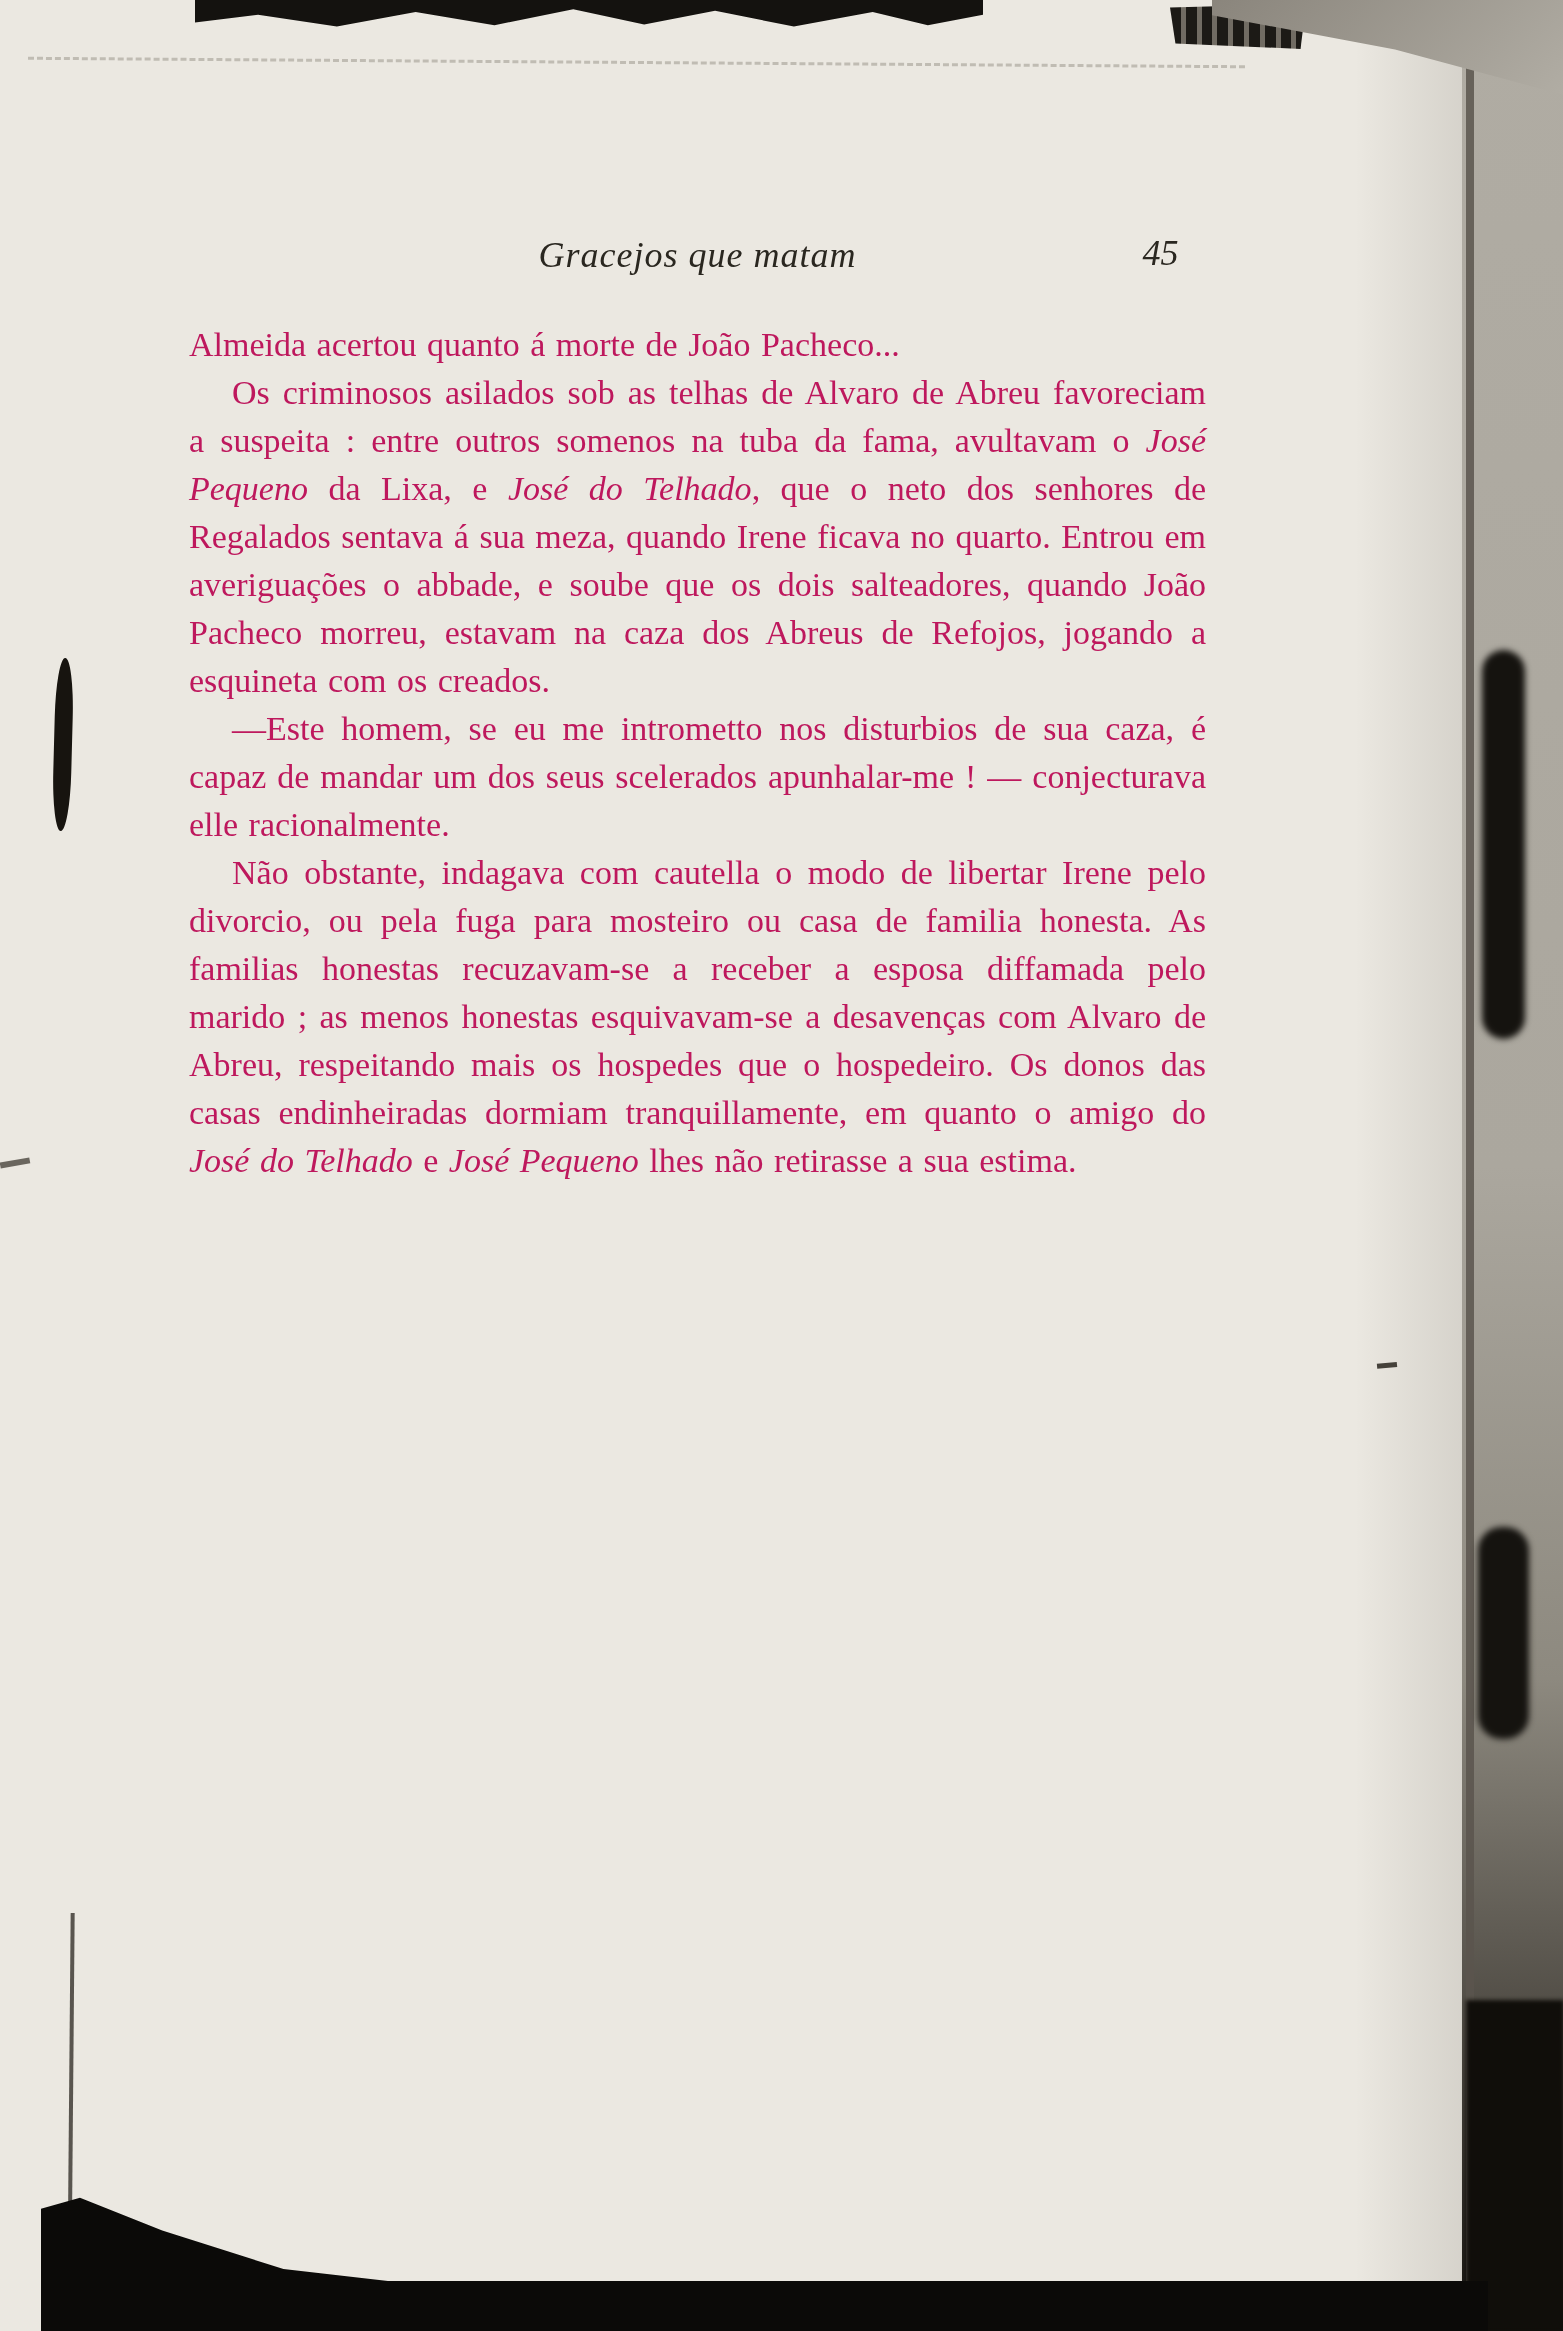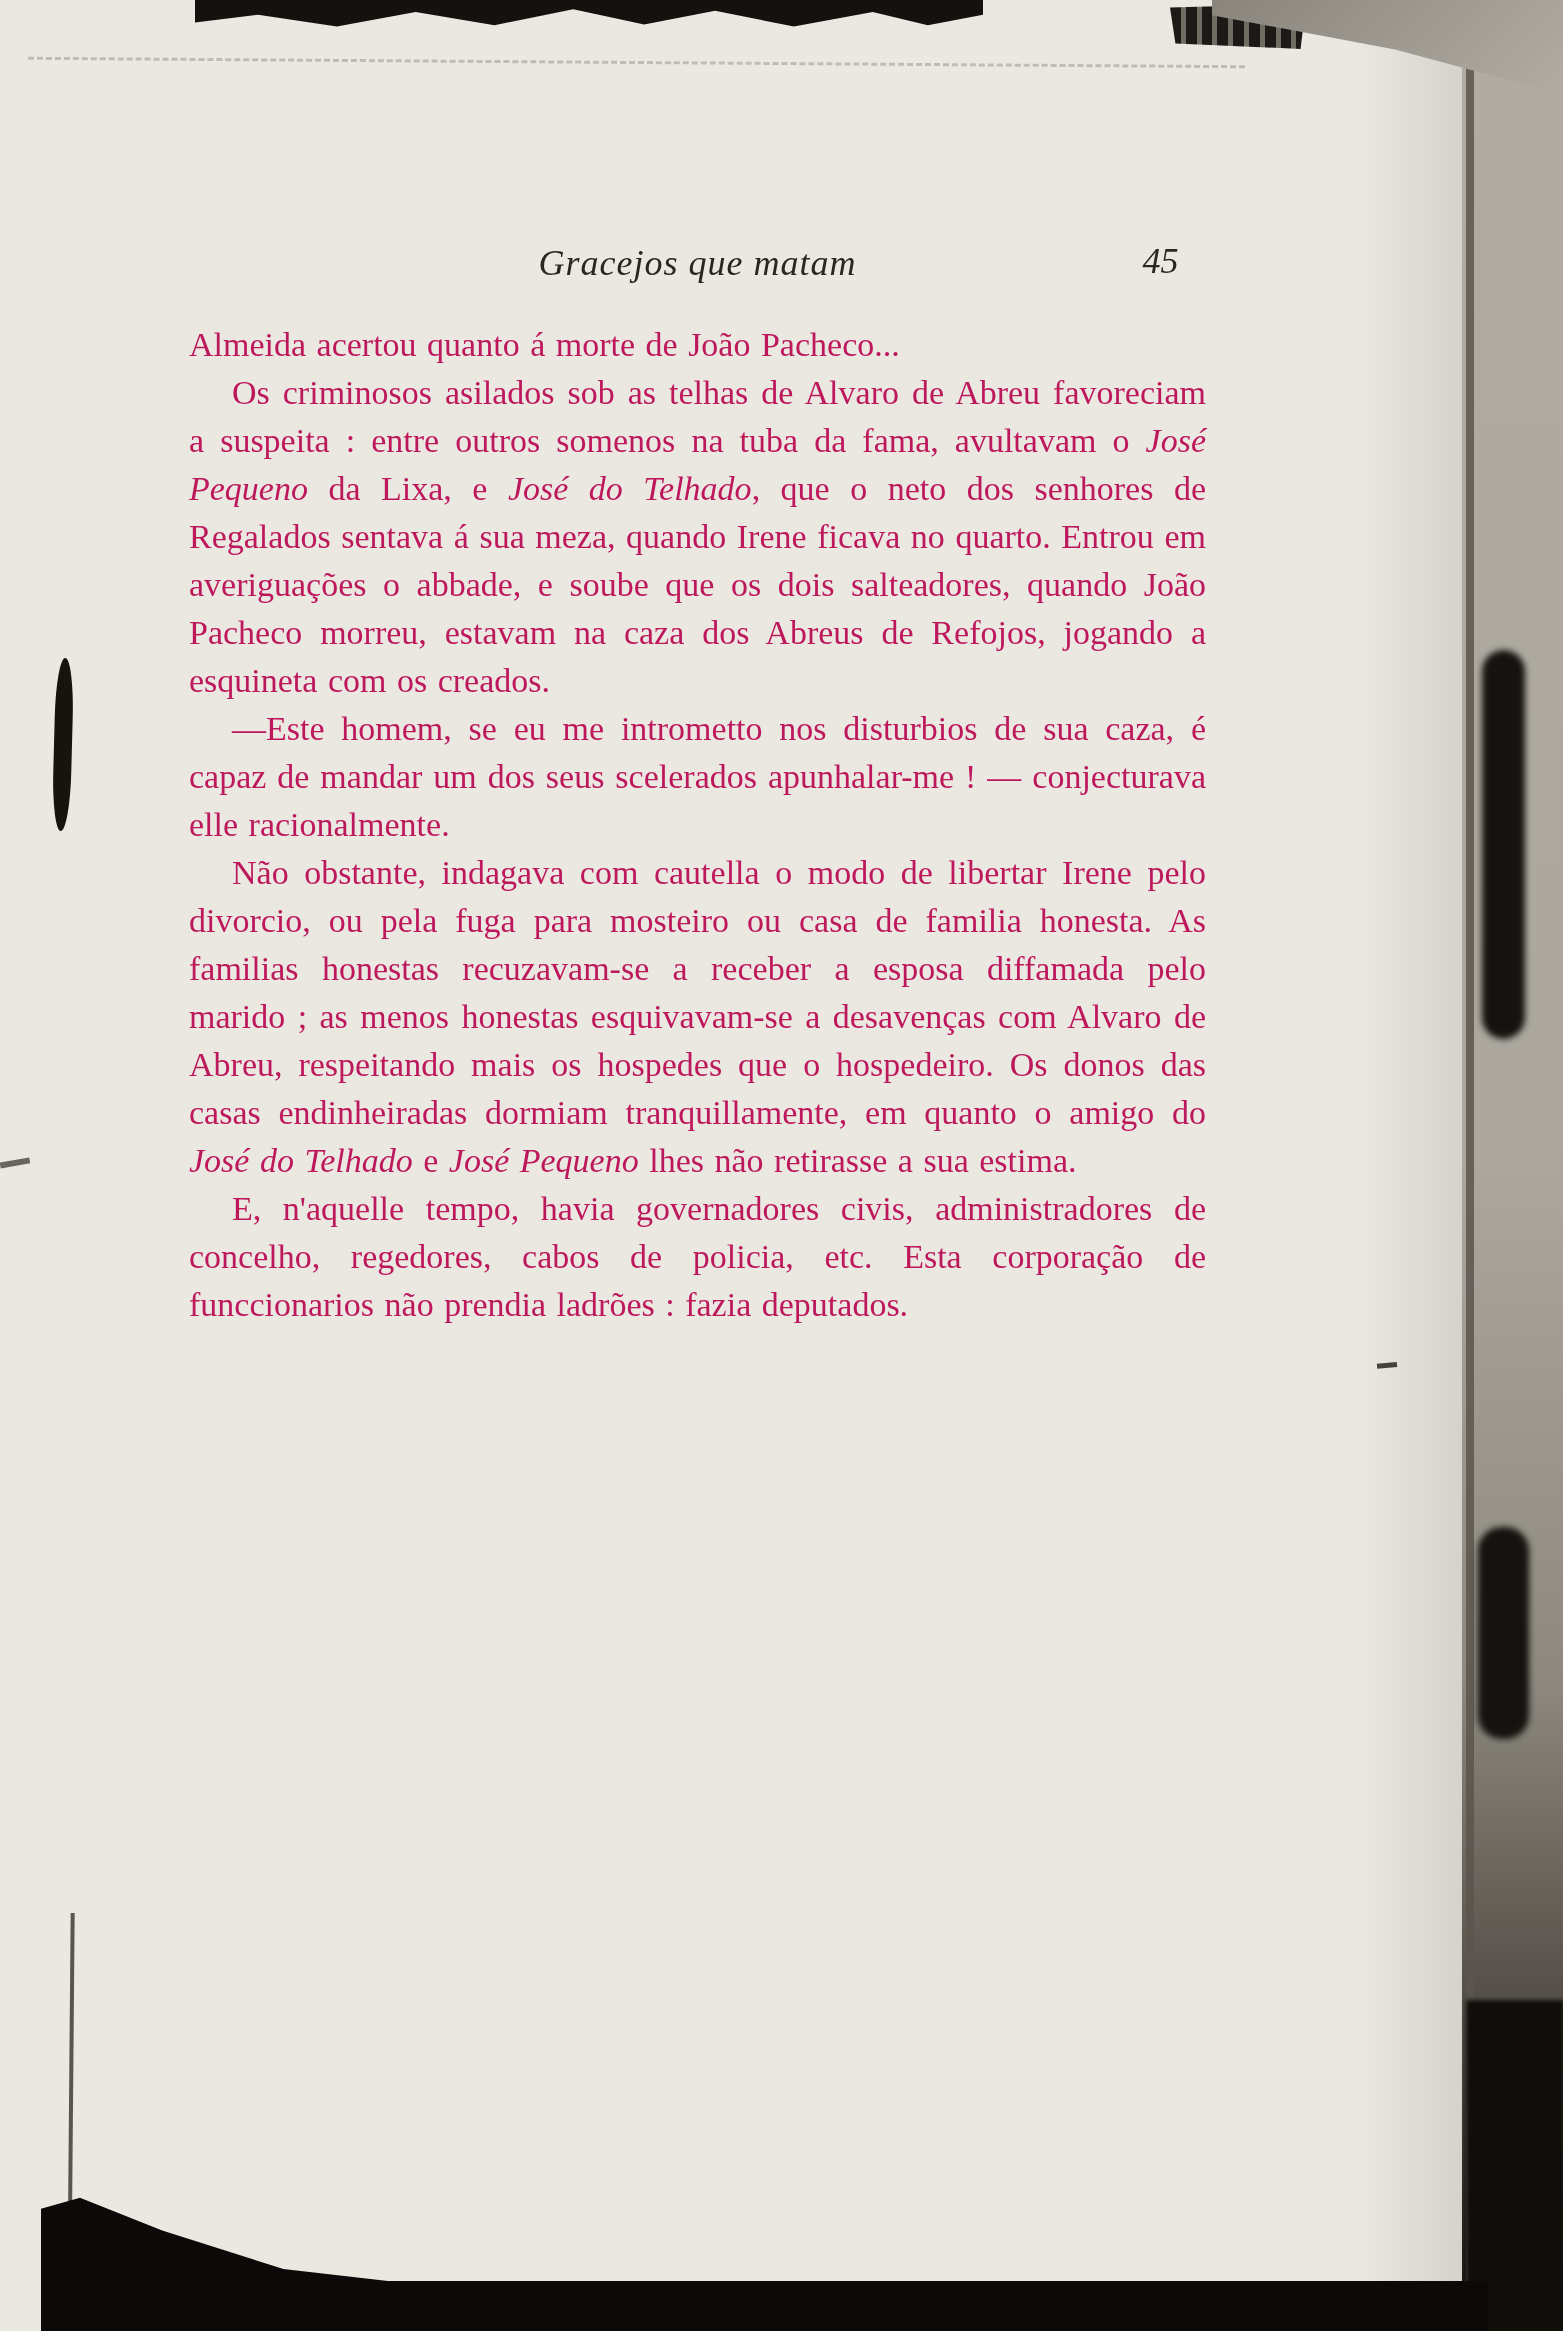--- a/index.html
+++ b/index.html
@@ -13,21 +13,20 @@
     width: 1563px; height: 2332px;
     background: #ebe8e1;
     overflow: hidden;
   }
 
   
   .header {
     position: absolute; left: 189px; top: 234px;
     width: 1017px; height: 53px;
     color: #2a2720;
-    margin-top: 8px;
   }
   .running-title {
     position: absolute; left: 0; right: 0; top: 0;
     text-align: center;
     font-style: italic;
     font-size: 36px;
     letter-spacing: 1px;
   }
   .page-number {
     position: absolute; right: 27.6px; top: -2px;
@@ -155,17 +154,16 @@
   <div class="header">
     <div class="running-title">Gracejos que matam</div>
     <div class="page-number">45</div>
   </div>
 
   <div class="text-block">
       <p class="para"><span>Almeida acertou quanto á morte de João Pacheco...</span></p>
       <p class="para indent"><span>Os criminosos asilados sob as telhas de Alvaro de Abreu favoreciam a suspeita : entre outros somenos na tuba da fama, avultavam o </span><span class="it">José Pequeno</span><span> da Lixa, e </span><span class="it">José do Telhado</span><span>, que o neto dos senhores de Regalados sentava á sua meza, quando Irene ficava no quarto. Entrou em averiguações o abbade, e soube que os dois salteadores, quando João Pacheco morreu, estavam na caza dos Abreus de Refojos, jogando a esquineta com os creados.</span></p>
       <p class="para indent"><span>—Este homem, se eu me intrometto nos disturbios de sua caza, é capaz de mandar um dos seus scelerados apunhalar-me ! — conjecturava elle racionalmente.</span></p>
       <p class="para indent"><span>Não obstante, indagava com cautella o modo de libertar Irene pelo divorcio, ou pela fuga para mosteiro ou casa de familia honesta. As familias honestas recuzavam-se a receber a esposa diffamada pelo marido ; as menos honestas esquivavam-se a desavenças com Alvaro de Abreu, respeitando mais os hospedes que o hospedeiro. Os donos das casas endinheiradas dormiam tranquillamente, em quanto o amigo do </span><span class="it">José do Telhado</span><span> e </span><span class="it">José Pequeno</span><span> lhes não retirasse a sua estima.</span></p>
-      <p class="para indent"><span>E, n'aquelle tempo, havia governadores civis, administradores de concelho, regedores, cabos de policia, etc. Esta corporação de funccionarios não prendia ladrões : fazia deputados.</span></p>
     </div>
 
 </div>
 
 
 </body></html>

